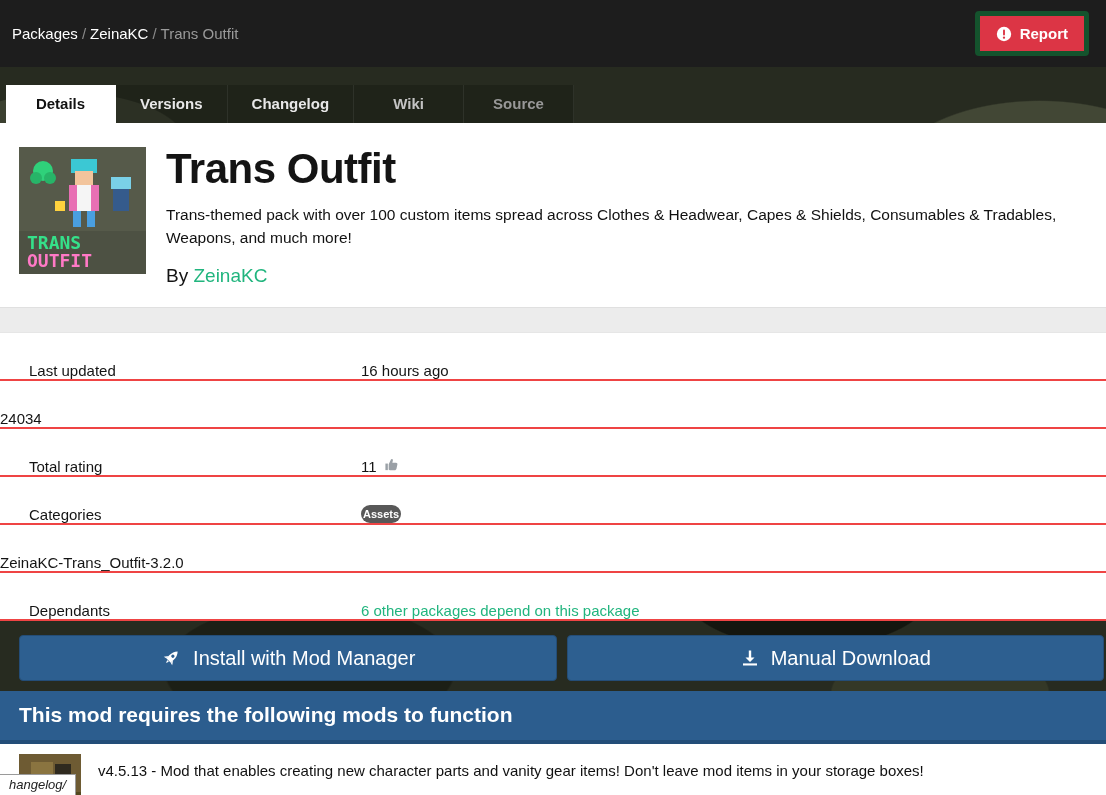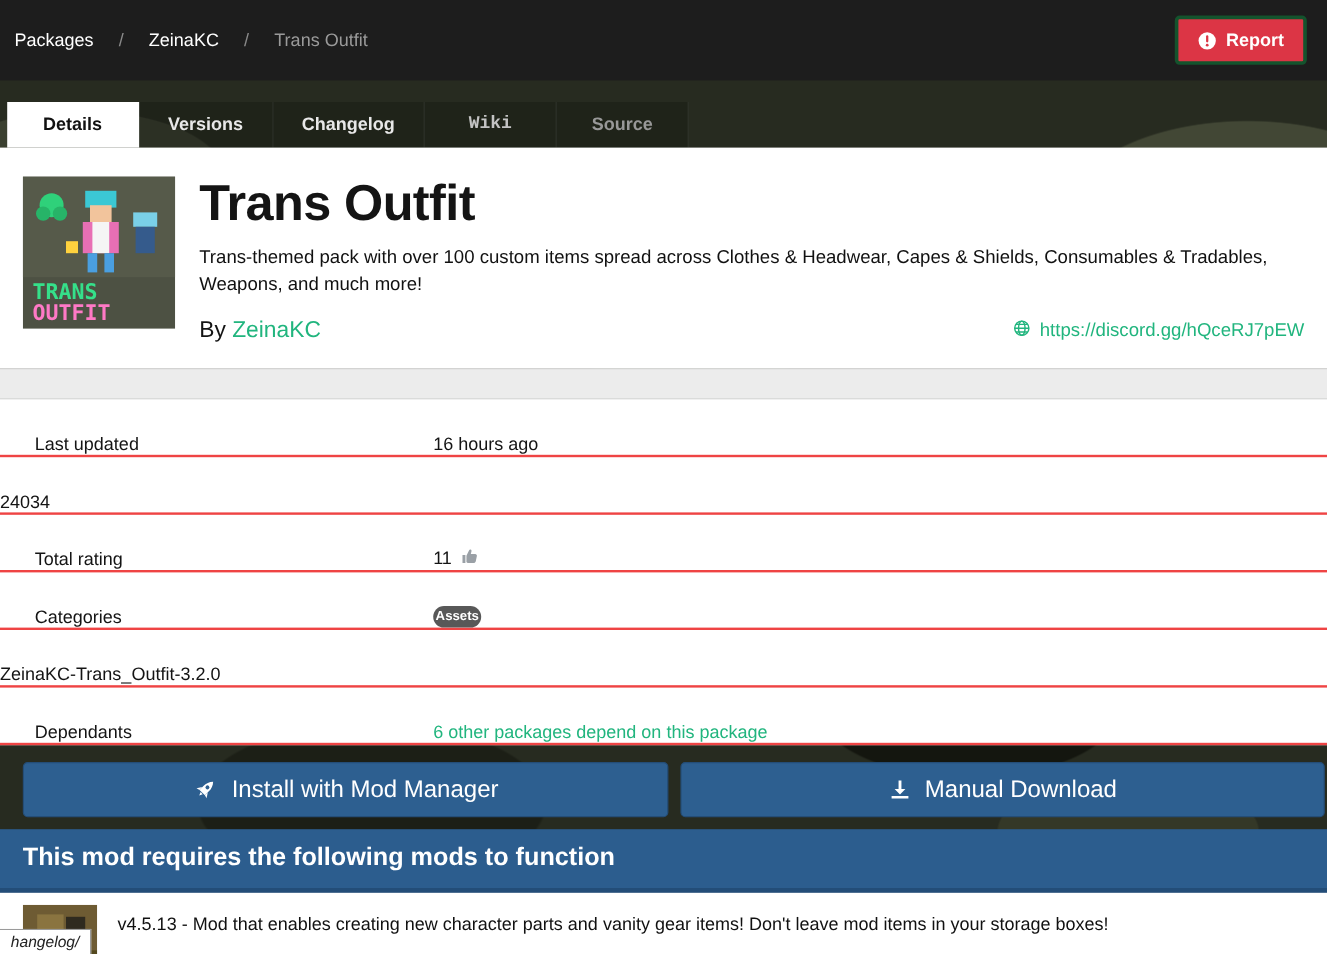--- a/index.html
+++ b/index.html
@@ -10,34 +10,34 @@
       radial-gradient(ellipse 200px 90px at 6% 18%, #3b4030 0 60%, transparent 61%),
       radial-gradient(ellipse 240px 110px at 28% 82%, #1c1f16 0 60%, transparent 61%),
       radial-gradient(ellipse 260px 120px at 52% 30%, #383d2c 0 60%, transparent 61%),
       radial-gradient(ellipse 210px 100px at 73% 72%, #14160f 0 60%, transparent 61%),
       radial-gradient(ellipse 250px 130px at 94% 22%, #424735 0 60%, transparent 61%),
       radial-gradient(ellipse 210px 95px at 44% 62%, #2e3325 0 60%, transparent 61%),
       radial-gradient(ellipse 180px 80px at 85% 85%, #343827 0 60%, transparent 61%);
   }
   
   .topbar{height:67px;background:#1d1d1d;display:flex;align-items:center;justify-content:space-between;padding:0 17px 0 12px;box-sizing:border-box;}
-  .breadcrumb{font-size:15px;color:#fff;display:flex;align-items:center;gap:21px;}
+  .breadcrumb{font-size:15px;color:#fff;display:flex;align-items:center;gap:4px;}
   .breadcrumb a{color:#fff;text-decoration:none;cursor:pointer;}
   .breadcrumb .sep{color:#8a8a8a;}
   .breadcrumb .current{color:#9a9a9a;}
-  .report-btn{display:flex;align-items:center;gap:8px;background:#dc3545;color:#fff;border:3px solid #14532d;border-radius:4px;
+  .report-btn{display:flex;align-items:center;gap:8px;background:#dc3545;color:#fff;border:5px solid #14532d;border-radius:4px;
     font-family:inherit;font-size:15px;font-weight:700;padding:9px 16px;cursor:pointer;}
   .report-btn svg{display:block;}
   
   .camo-band{height:56px;display:flex;align-items:flex-end;padding-left:6px;}
   .tabs{display:flex;}
   .tab{height:38px;line-height:38px;min-width:110px;box-sizing:border-box;padding:0 24px;text-align:center;
     font-size:15px;font-weight:700;color:#e8e8e8;background:rgba(18,20,14,0.35);border-right:1px solid rgba(255,255,255,0.07);cursor:pointer;}
   .tab.active{background:#fff;color:#111;}
-  .tab.muted1{color:#c3c3c3;font-family:Liberation Mono, monospace;}
+  .tab.muted1{color:#c3c3c3;}
   .tab.muted2{color:#989898;}
   
   .pkg-header{background:#fff;display:flex;gap:20px;padding:24px 19px 20px;box-sizing:border-box;}
   .pkg-icon{width:127px;height:127px;flex:0 0 127px;}
   .pkg-info{flex:1;min-width:0;}
   .pkg-title{margin:0;font-size:42px;line-height:1.05;font-weight:700;color:#141414;letter-spacing:-0.5px;}
   .pkg-desc{margin:13px 0 0;font-size:15.5px;line-height:1.45;color:#111;max-width:940px;}
   .byline-row{margin-top:16px;display:flex;justify-content:space-between;align-items:center;}
   .byline{font-size:19px;color:#141414;}
   .byline a{color:#21b57e;text-decoration:none;cursor:pointer;}
@@ -126,30 +126,20 @@
       </svg>
     </div>
     <div class="pkg-info">
       <h1 class="pkg-title">Trans Outfit</h1>
       <p class="pkg-desc">Trans-themed pack with over 100 custom items spread across Clothes &amp; Headwear, Capes &amp; Shields, Consumables &amp; Tradables, Weapons, and much more!</p>
       <div class="byline-row">
         <div class="byline">
           <span>By</span>
           <a>ZeinaKC</a>
         </div>
-        <div class="website">
-          <span>
-            <svg width="15" height="15" viewBox="0 0 16 16" fill="none" stroke="#21b57e" stroke-width="1.3">
-              <circle cx="8" cy="8" r="6.3"></circle>
-              <ellipse cx="8" cy="8" rx="2.9" ry="6.3"></ellipse>
-              <path d="M1.7 8h12.6M2.7 4.6h10.6M2.7 11.4h10.6"></path>
-            </svg>
-          </span>
-          <a>https://discord.gg/hQceRJ7pEW</a>
-        </div>
       </div>
     </div>
   </section>
 
   <div class="gray-sep"></div>
 
   <section class="details-table">
     <div class="trow">
       <div class="tlabel">Last updated</div>
       <div class="tvalue">16 hours ago</div>

